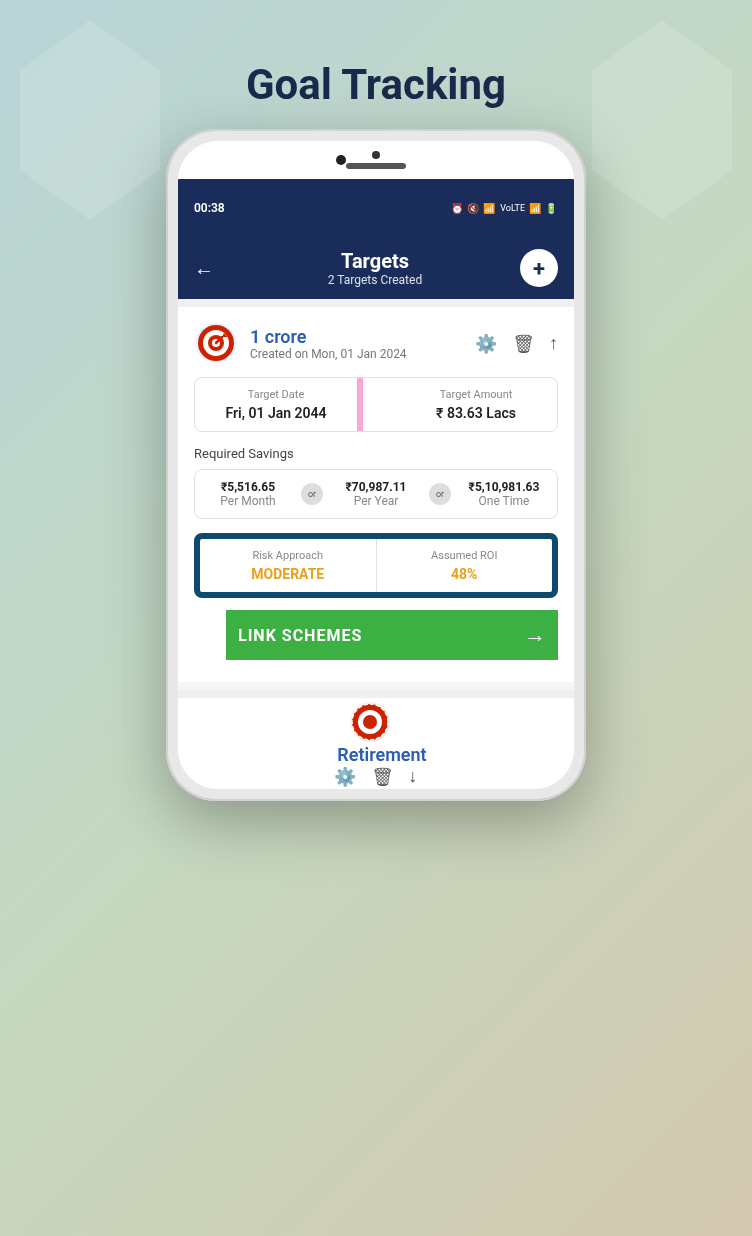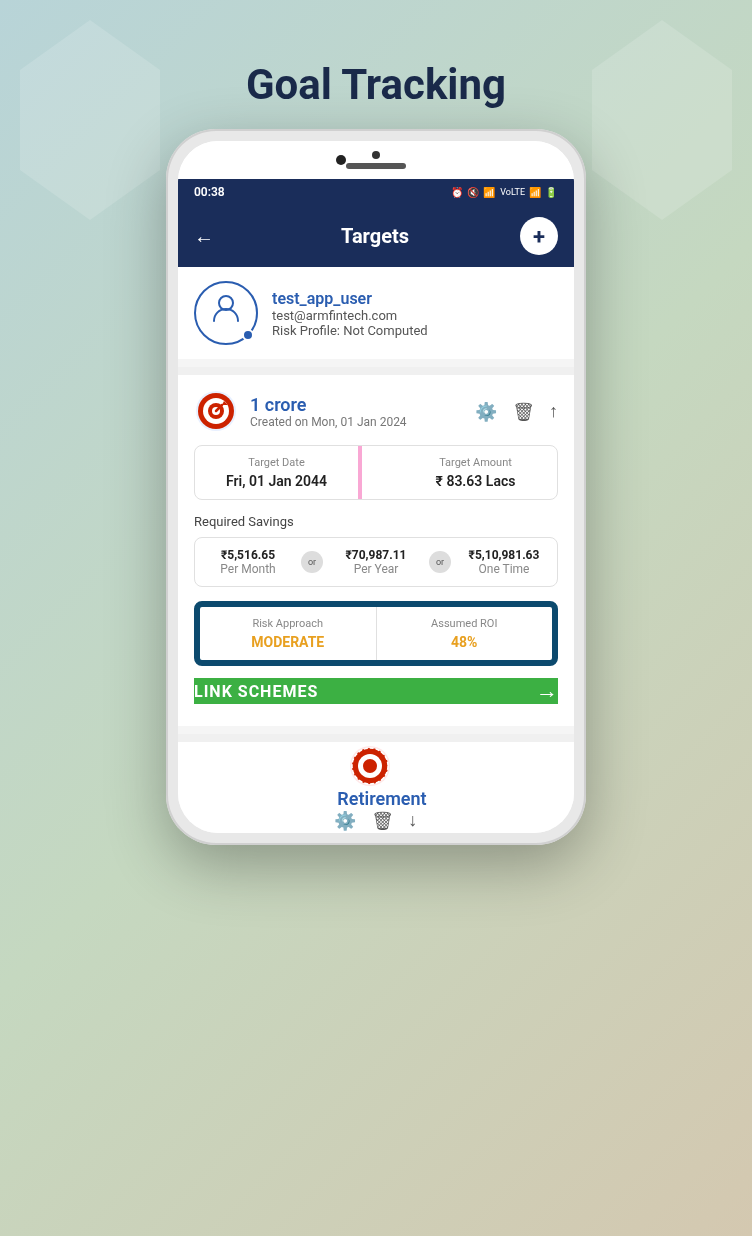--- a/index.html
+++ b/index.html
@@ -95,21 +95,21 @@
       top: 14px;
       left: calc(50% - 40px);
     }
 
     
     .status-bar {
       background: #1a2d5a;
       display: flex;
       justify-content: space-between;
       align-items: center;
-      padding: 6px 16px;
+      padding: 22px 16px;
       color: white;
       font-size: 11px;
     }
     .status-time {
       font-weight: 600;
       font-size: 12px;
     }
     .status-icons {
       display: flex;
       gap: 4px;
@@ -262,21 +262,21 @@
       border-radius: 8px;
       overflow: hidden;
       margin-bottom: 14px;
     }
     .target-cell {
       flex: 1;
       padding: 10px 12px;
       text-align: center;
     }
     .target-cell + .target-cell {
-      border-left: 4px solid #f9a8d4;
+      border-left: 6px solid #f9a8d4;
       padding-left: 44px;
     }
     .target-label {
       font-size: 11px;
       color: #888;
       margin-bottom: 4px;
     }
     .target-value {
       font-size: 14px;
       font-weight: 600;
@@ -353,26 +353,27 @@
     .risk-value-roi {
       font-size: 14px;
       font-weight: 700;
       color: #e8a020;
     }
 
     
     .link-schemes-btn {
       background: #3cb043;
       color: white;
-      padding: 0;
+      padding: 12px;
       display: flex;
       justify-content: space-between;
       align-items: center;
       cursor: pointer;
       margin-bottom: 8px;
+      margin-left: 32px;
     }
     .link-schemes-text {
       font-size: 16px;
       font-weight: 700;
       letter-spacing: 1px;
     }
     .arrow-icon {
       font-size: 22px;
     }
 
@@ -432,42 +433,27 @@
         <span style="font-size:9px">VoLTE</span>
         <span>📶</span>
         <span>🔋</span>
       </div>
     </div>
 
     <div class="app-header">
       <span class="back-btn">←</span>
       <div class="header-title-area">
         <div class="header-title">Targets</div>
+        <div class="header-subtitle">2 Targets Created</div>
       </div>
       <div class="add-btn">+</div>
     </div>
 
     <div class="app-content">
 
-      <div class="user-section">
-        <div class="avatar-circle">
-          <span class="avatar-icon">
-            <svg width="32" height="32" viewBox="0 0 32 32" fill="none">
-              <circle cx="16" cy="10" r="7" stroke="#2a5db0" stroke-width="2" fill="none"></circle>
-              <path d="M4 28c0-7 5.4-12 12-12s12 5 12 12" stroke="#2a5db0" stroke-width="2" fill="none" stroke-linecap="round"></path>
-            </svg>
-          </span>
-          <div class="avatar-dot"></div>
-        </div>
-        <div class="user-info">
-          <div class="user-name">test_app_user</div>
-          <div class="user-email">test@armfintech.com</div>
-          <div class="user-risk">Risk Profile: Not Computed</div>
-        </div>
-      </div>
 
       <div class="separator"></div>
 
       <div class="goal-card">
 
         <div class="goal-header">
           <div class="goal-icon">
             
             <svg class="target-svg" viewBox="0 0 44 44">
               <circle cx="22" cy="22" r="20" fill="#e8f0ff" stroke="none"></circle>

